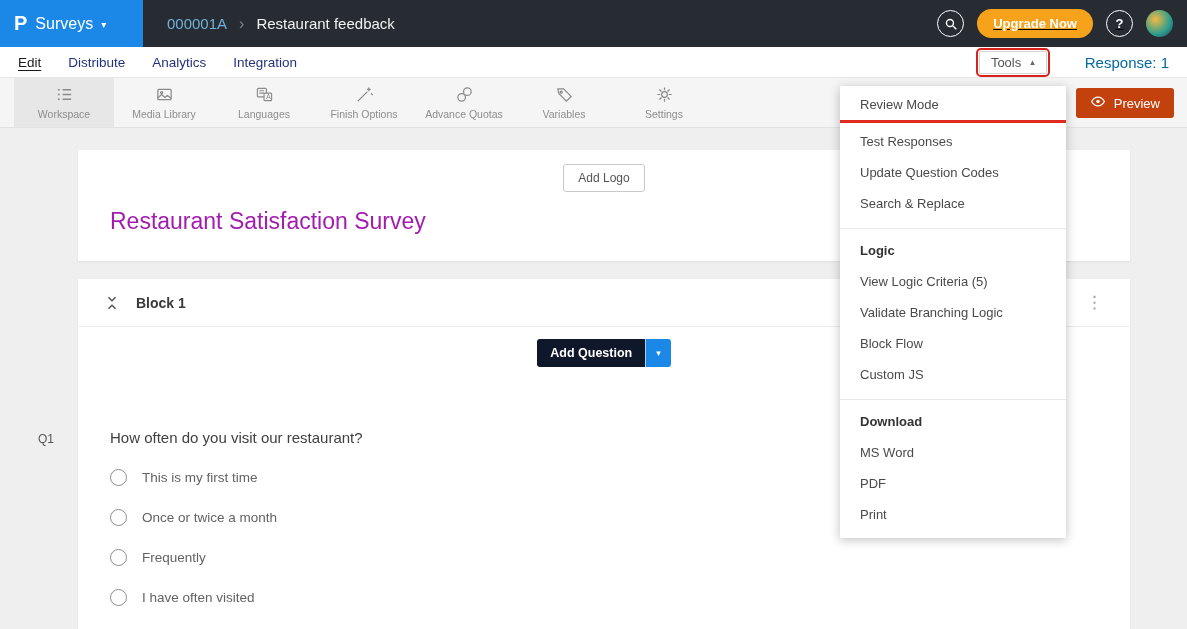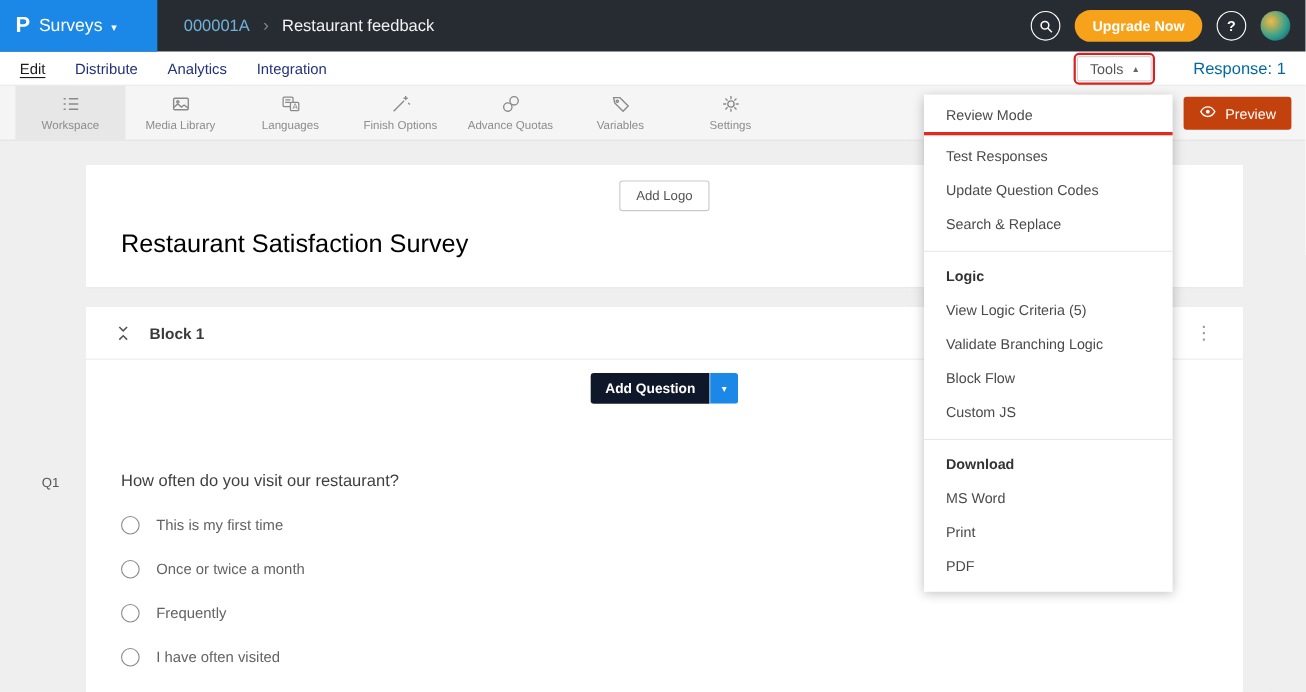--- a/index.html
+++ b/index.html
@@ -11,21 +11,21 @@
   .topbar { height:47px; background:#272c33; display:flex; align-items:center; }
   .brand { width:143px; height:100%; background:#1b87e6; display:flex; align-items:center;
     gap:8px; padding:0 10px 0 14px; cursor:pointer; }
   .brand-logo { color:#fff; font-weight:bold; font-size:20px; }
   .brand-label { color:#fff; font-size:16px; }
   .caret-dn { color:#fff; font-size:10px; margin-top:2px; }
   .crumbs { display:flex; align-items:center; gap:12px; margin-left:24px; font-size:15px; }
   .survey-id { color:#6fb1d8; cursor:pointer; }
   .crumb-sep { color:#7c8591; font-size:16px; }
   .survey-name { color:#f2f2f2; }
-  .topbar-right { margin-left:auto; display:flex; align-items:center; gap:13px; padding-right:14px; }
+  .topbar-right { margin-left:auto; display:flex; align-items:center; gap:13px; padding-right:14px;text-decoration:underline; }
   .circle-icon { width:27px; height:27px; border:1.5px solid #fff; border-radius:50%;
     display:flex; align-items:center; justify-content:center; color:#fff; font-size:13px;
     font-weight:bold; cursor:pointer; flex:none; }
   .upgrade { background:#f7a21b; color:#fff; border:none; border-radius:15px; height:29px;
     padding:0 16px; font-size:13px; font-weight:bold; cursor:pointer;
     font-family:"Liberation Sans", sans-serif; }
   .avatar { width:27px; height:27px; border-radius:50%; cursor:pointer;
     background:radial-gradient(circle at 35% 35%, #f5b942, #2a9d8f 60%, #264653); }
 
   
@@ -56,21 +56,21 @@
     font-family:"Liberation Sans", sans-serif; }
 
   
   .content { background:#efefef; height:501px; padding-top:22px; overflow:hidden; }
   .card { width:1052px; margin-left:78px; background:#fff;
     box-shadow:0 1px 2px rgba(0,0,0,0.07); }
   .title-card { padding:12px 32px 26px; }
   .add-logo { display:block; margin:2px auto 0; background:#fff; border:1px solid #c9c9c9;
     border-radius:3px; padding:6px 14px; font-size:12px; color:#555; cursor:pointer;
     font-family:"Liberation Sans", sans-serif; }
-  .survey-title { margin-top:16px; font-size:23px; font-weight:400; color:#000000; cursor:text; }
+  .survey-title { margin-top:16px; font-size:23px; font-weight:400; color:#a21caf; cursor:text; }
 
   .block-card { margin-top:18px; height:420px; position:relative; }
   .block-header { height:48px; display:flex; align-items:center; padding:0 26px;
     border-bottom:1px solid #ececec; }
   .collapse-ic { cursor:pointer; width:16px; height:16px; }
   .block-title { margin-left:16px; font-size:14px; font-weight:600; color:#3a3a3a; }
   .kebab { margin-left:auto; color:#9a9a9a; font-size:17px; cursor:pointer;
     letter-spacing:1px; line-height:1; }
   .add-question-row { text-align:center; padding-top:12px; }
   .split-btn { display:inline-flex; }
@@ -274,17 +274,17 @@
     <div class="menu-item">Search &amp; Replace</div>
 
     <div class="menu-header">Logic</div>
     <div class="menu-item">View Logic Criteria (5)</div>
     <div class="menu-item">Validate Branching Logic</div>
     <div class="menu-item">Block Flow</div>
     <div class="menu-item">Custom JS</div>
 
     <div class="menu-header">Download</div>
     <div class="menu-item">MS Word</div>
+    <div class="menu-item">PDF</div>
     <div class="menu-item">Print</div>
-    <div class="menu-item">PDF</div>
   </div>
 
 </div>
 
 </body></html>

